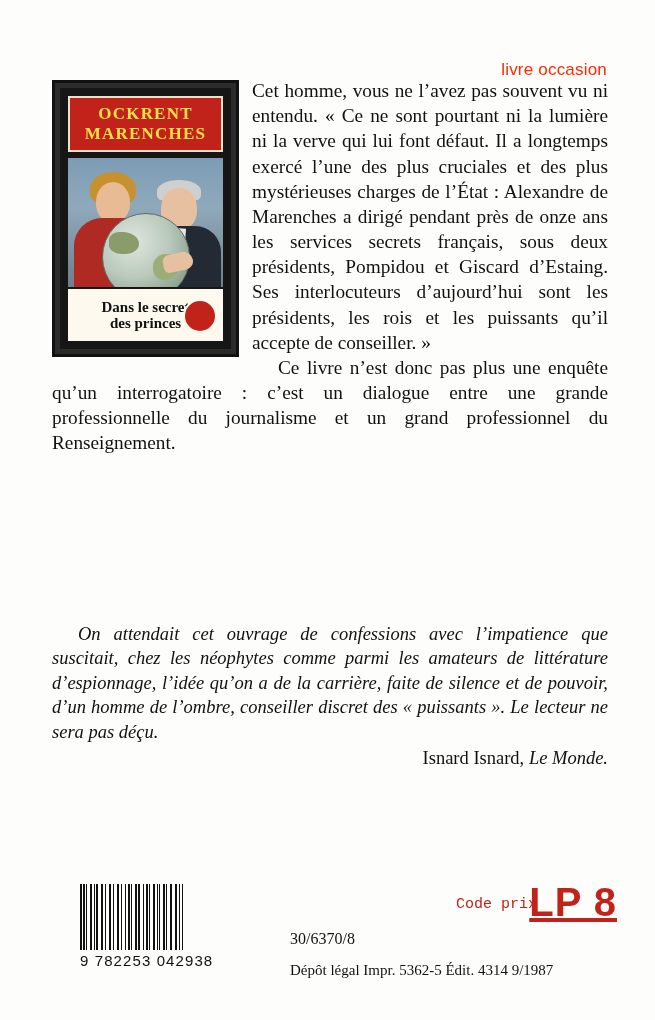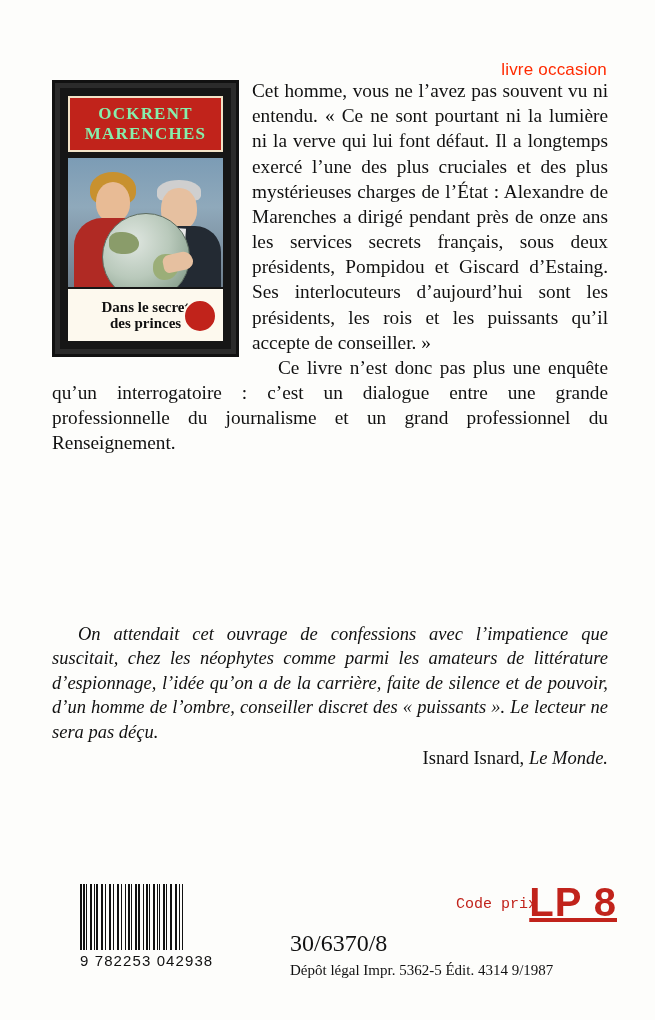--- a/index.html
+++ b/index.html
@@ -65,21 +65,21 @@
     background: #c1231b;
     border: 2px solid #f2e3c8;
     box-sizing: border-box;
     display: flex;
     flex-direction: column;
     align-items: center;
     justify-content: center;
     gap: 2px;
   }
   .cover-band span {
-    color: #86efac;
+    color: #fde047;
     font-family: "Liberation Serif", serif;
     font-weight: bold;
     font-size: 17px;
     letter-spacing: 1.2px;
     line-height: 1.05;
   }
   .cover-photo {
     position: absolute;
     left: 8px; right: 8px;
     top: 70px;
@@ -282,21 +282,21 @@
     font-family: "Liberation Sans", sans-serif;
     font-weight: bold;
     font-size: 40px;
     letter-spacing: 1px;
     text-decoration: underline;
   }
   .ref-number {
     position: absolute;
     left: 290px;
     top: 930px;
-    font-size: 24px;
+    font-size: 16px;
   }
   .legal {
     position: absolute;
     left: 290px;
     top: 962px;
     font-size: 15px;
   }
 </style>
 </head>
 <body>

